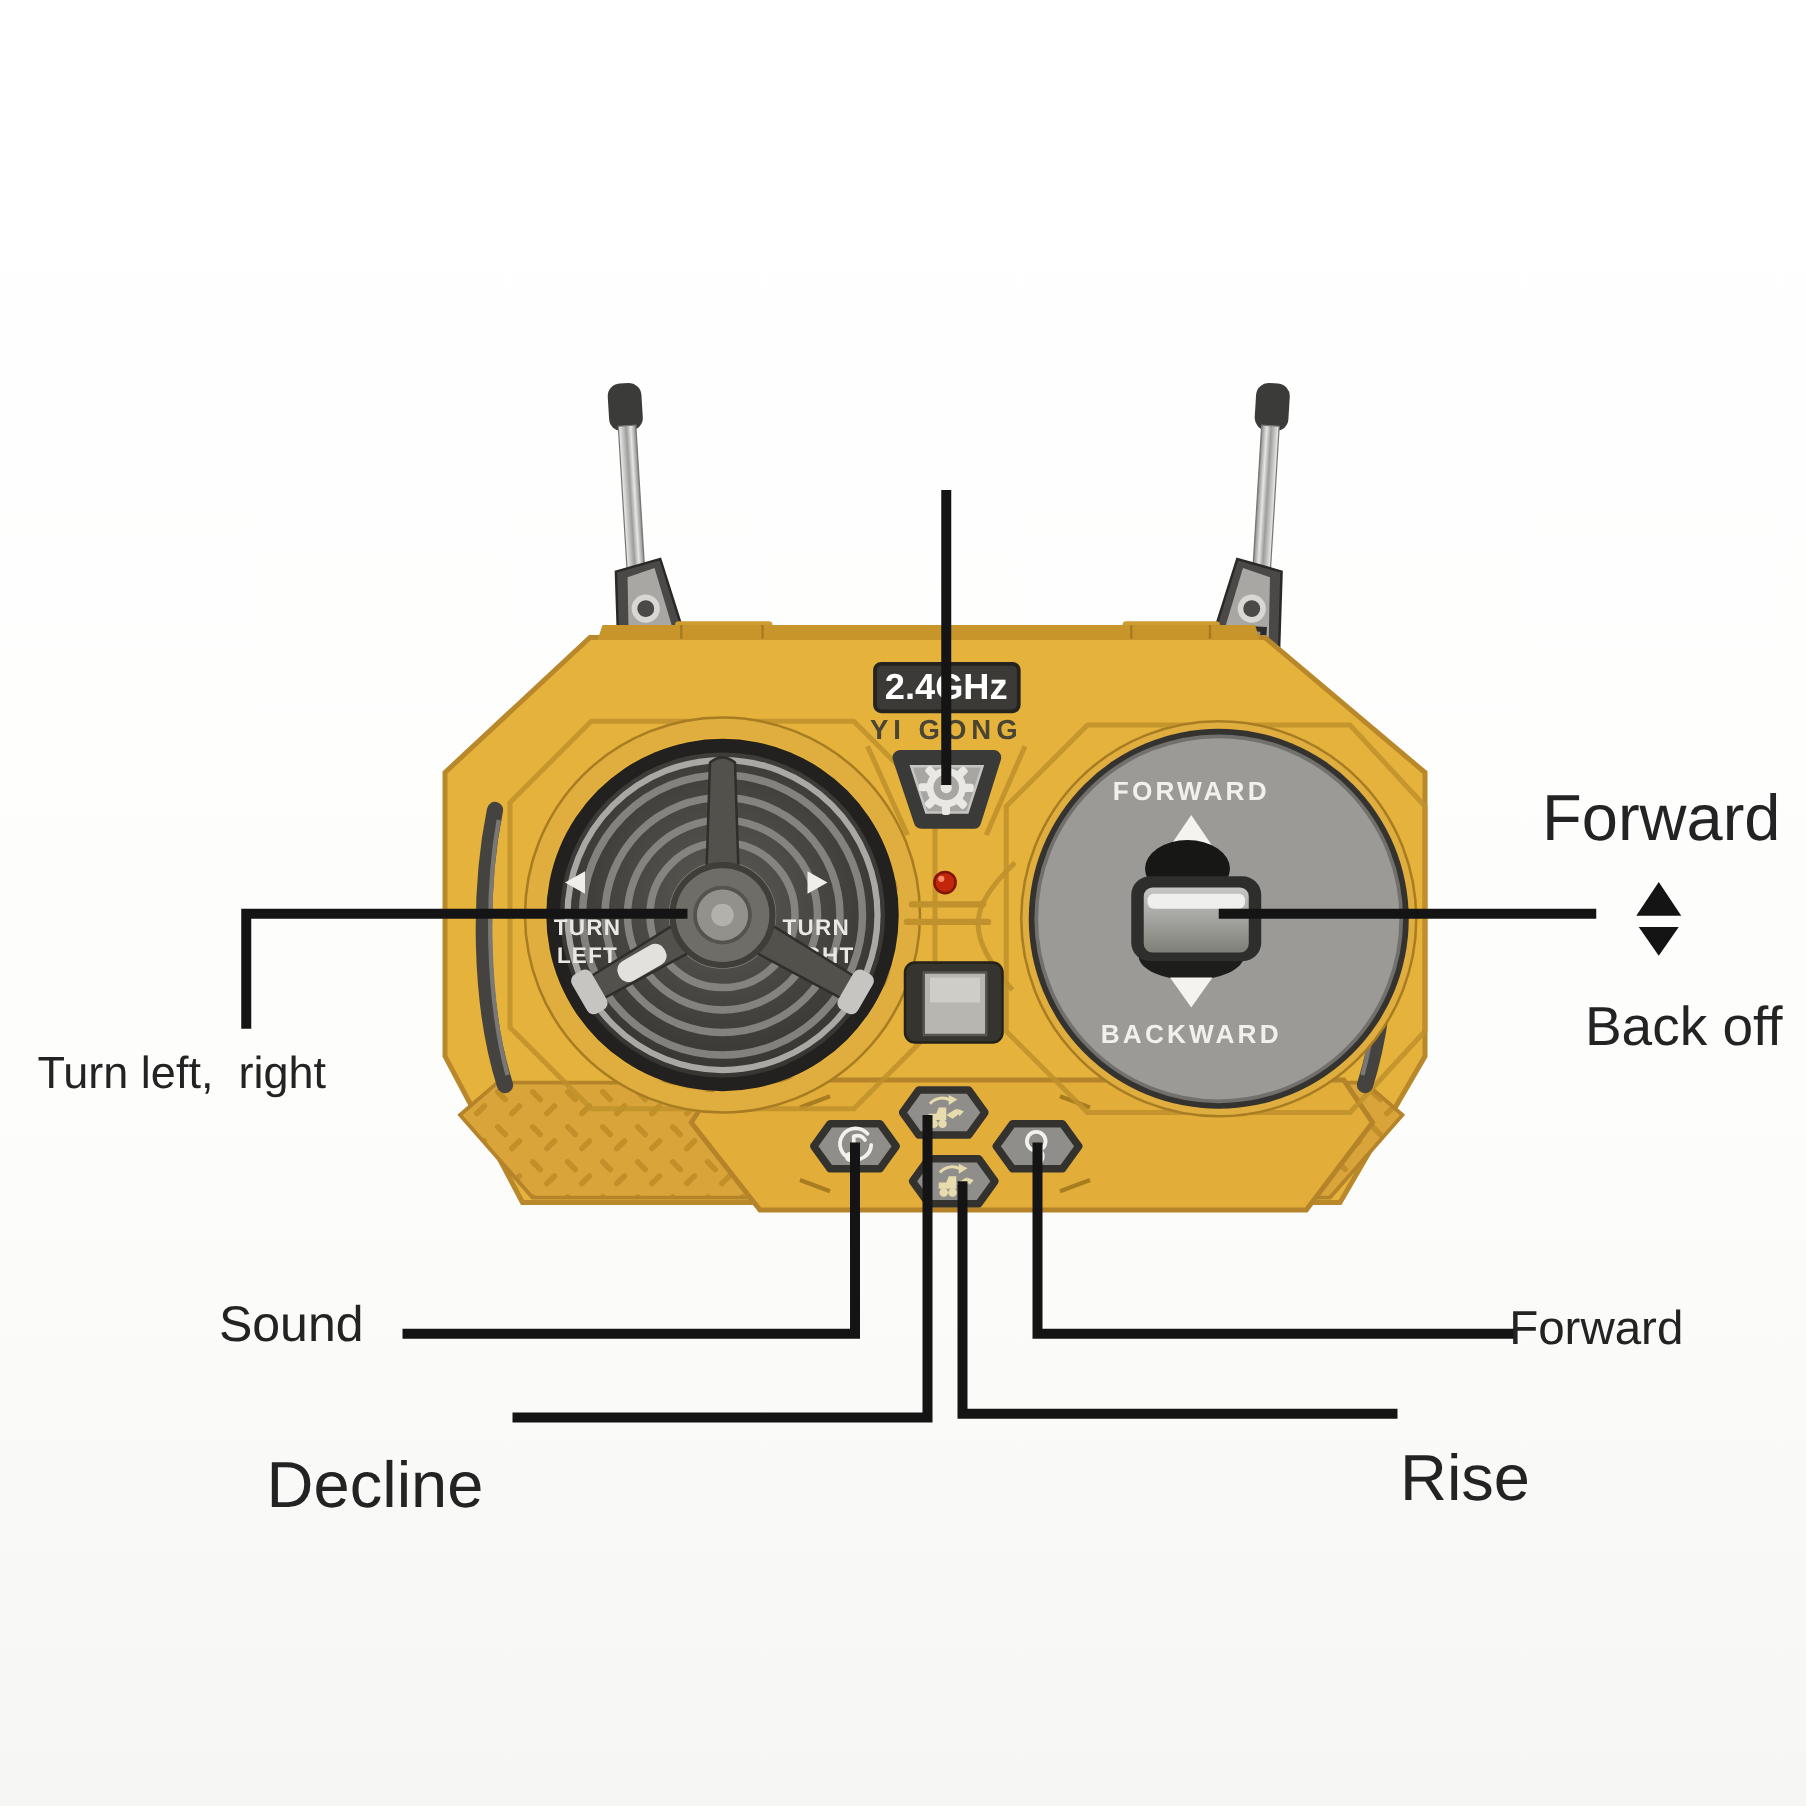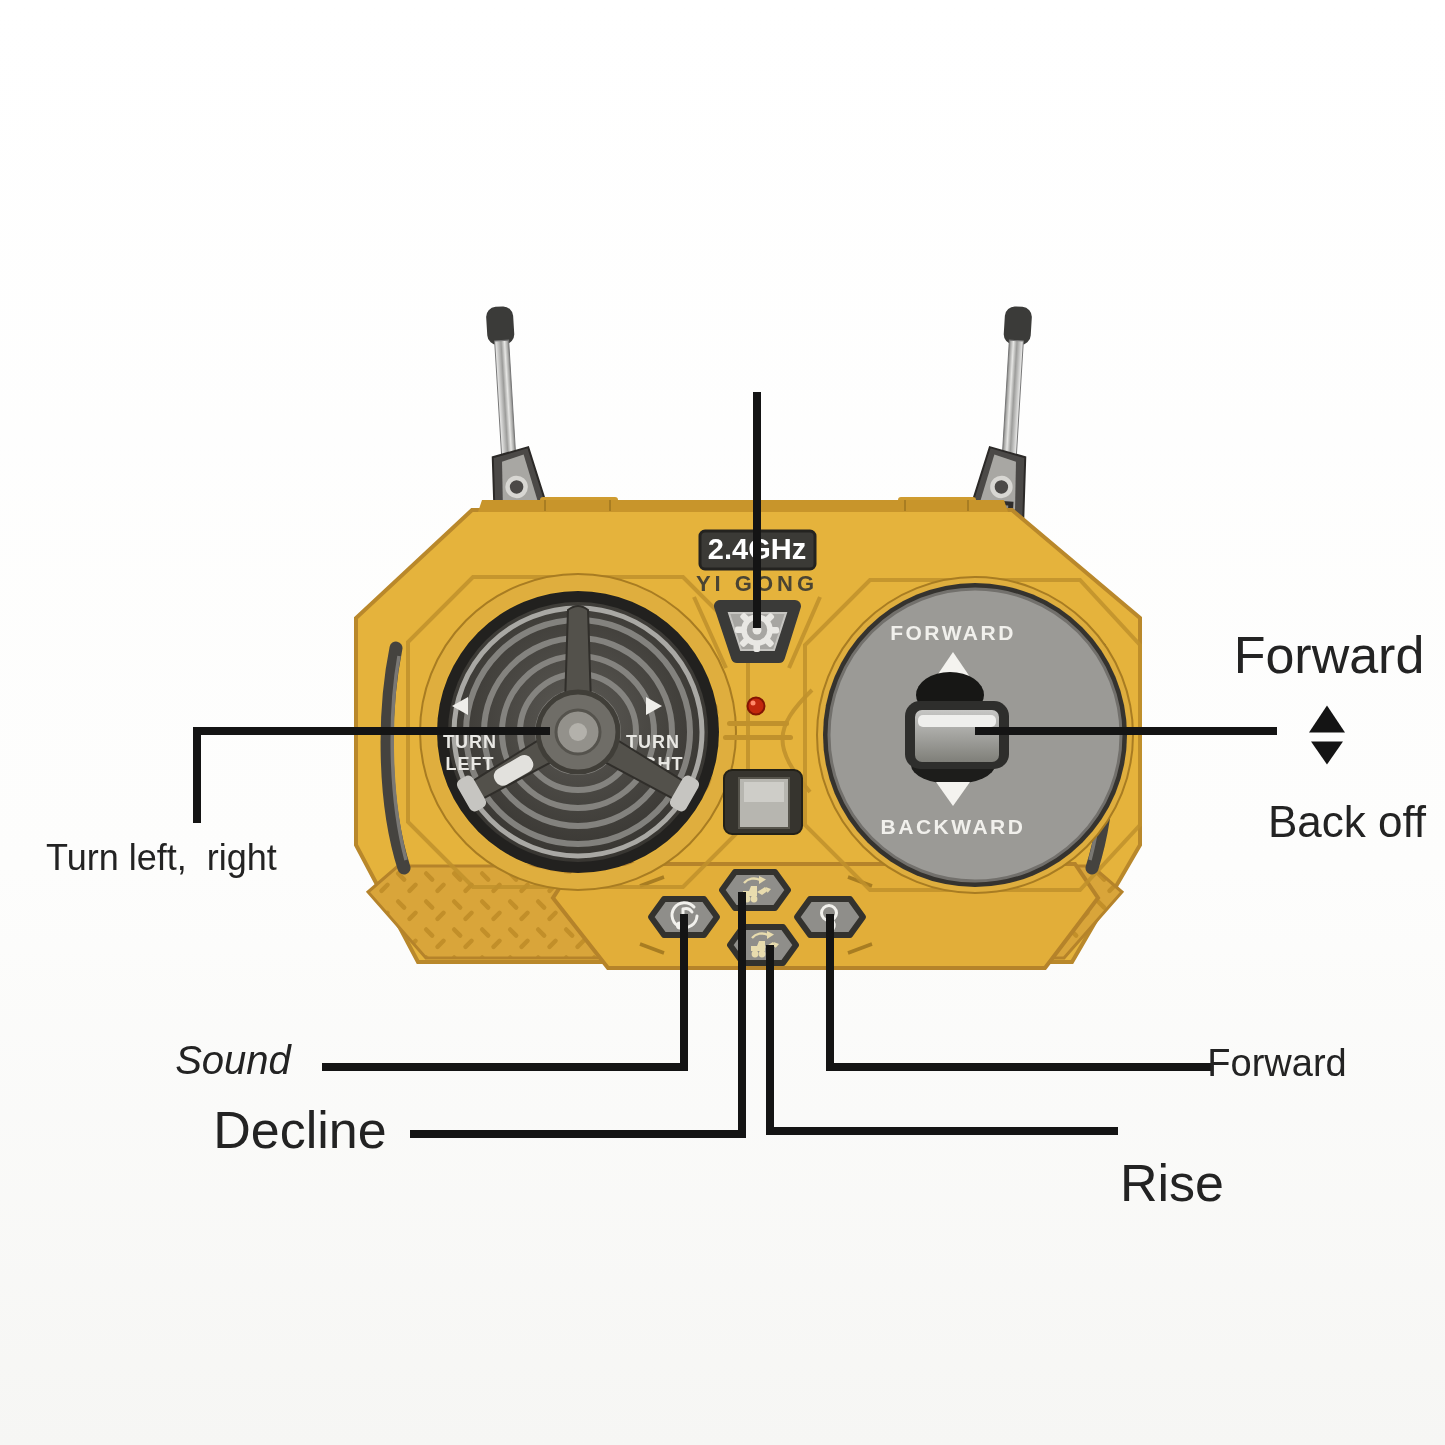--- a/index.html
+++ b/index.html
@@ -11,21 +11,21 @@
   #scene{position:absolute;left:0;top:0;}
   .label{
     position:absolute;transform:translate(-50%,-50%);
     color:var(--label_text,#232323);white-space:pre;line-height:1.05;
   }
   .label.left-anchor{transform:translate(0,-50%);}
   .lbl-oneclick{font-size:44px;}
   .lbl-forward{font-size:52px;}
   .lbl-backoff{font-size:44px;}
   .lbl-turn{font-size:36px;}
-  .lbl-sound{font-size:40px;font-style:italic;}
+  .lbl-sound{font-size:40px;}
   .lbl-lights{font-size:38px;}
   .lbl-decline{font-size:52px;}
   .lbl-rise{font-size:52px;}
   .arrow-stack{position:absolute;left:1327px;top:735px;transform:translate(-50%,-50%);
     display:flex;flex-direction:column;align-items:center;gap:9px;}
   .tri-up{width:0;height:0;border-left:18px solid transparent;border-right:18px solid transparent;
     border-bottom:27px solid var(--connector_black,#141414);}
   .tri-down{width:0;height:0;border-left:16px solid transparent;border-right:16px solid transparent;
     border-top:23px solid var(--connector_black,#141414);}
   svg text{font-family:"Liberation Sans",sans-serif;}
@@ -233,19 +233,19 @@
     <path class="conn" d="M830,914 V1067 H1213"></path>
   </g>
 </svg>
 
 <div class="label lbl-forward" style="left:1329px;top:655px;">Forward</div>
 <div class="arrow-stack">
   <div class="tri-up"></div>
   <div class="tri-down"></div>
 </div>
 <div class="label lbl-backoff" style="left:1347px;top:822px;">Back off</div>
-<div class="label lbl-turn left-anchor" style="left:46px;top:858px;">Turn left,  right</div>
+<div class="label lbl-turn left-anchor" style="left:30px;top:858px;">Turn left,  right</div>
 <div class="label lbl-sound" style="left:233px;top:1060px;">Sound</div>
 <div class="label lbl-lights" style="left:1277px;top:1064px;">Forward</div>
-<div class="label lbl-decline" style="left:300px;top:1130px;">Decline</div>
+<div class="label lbl-decline" style="left:300px;top:1189px;">Decline</div>
 <div class="label lbl-rise" style="left:1172px;top:1183px;">Rise</div>
 
 </div>
 
 </body></html>

